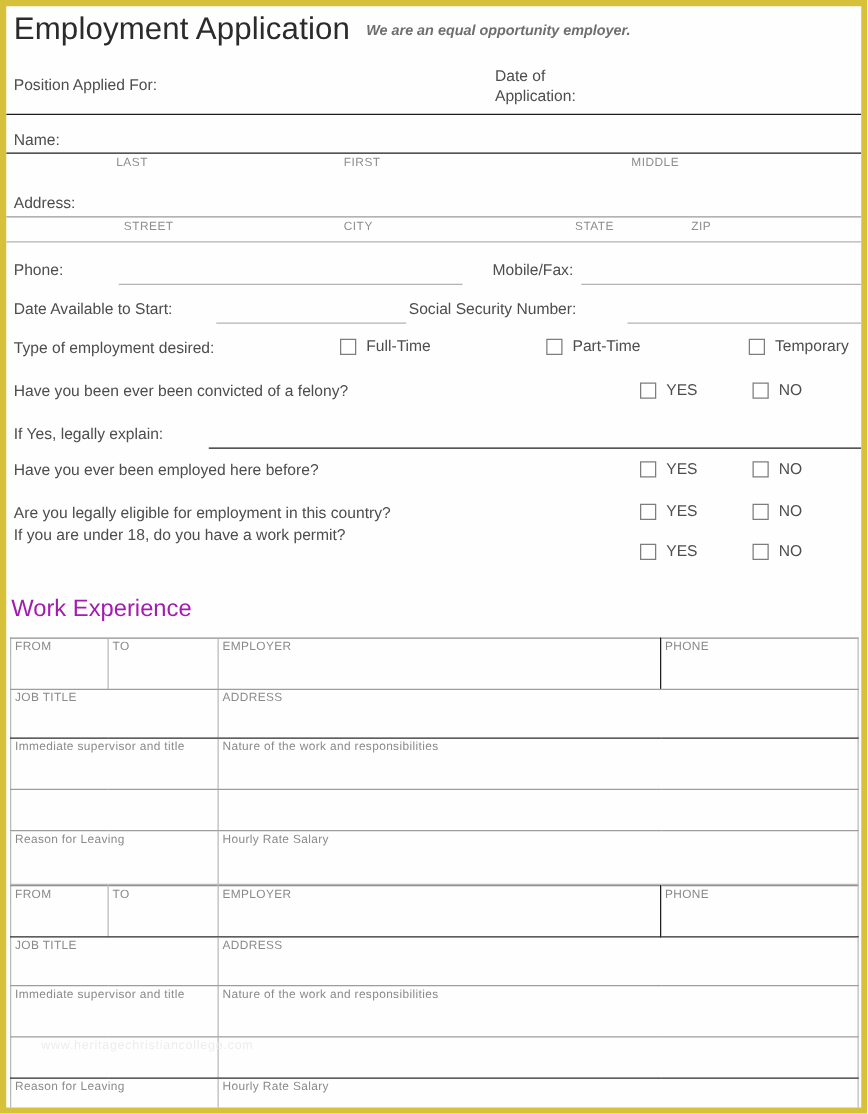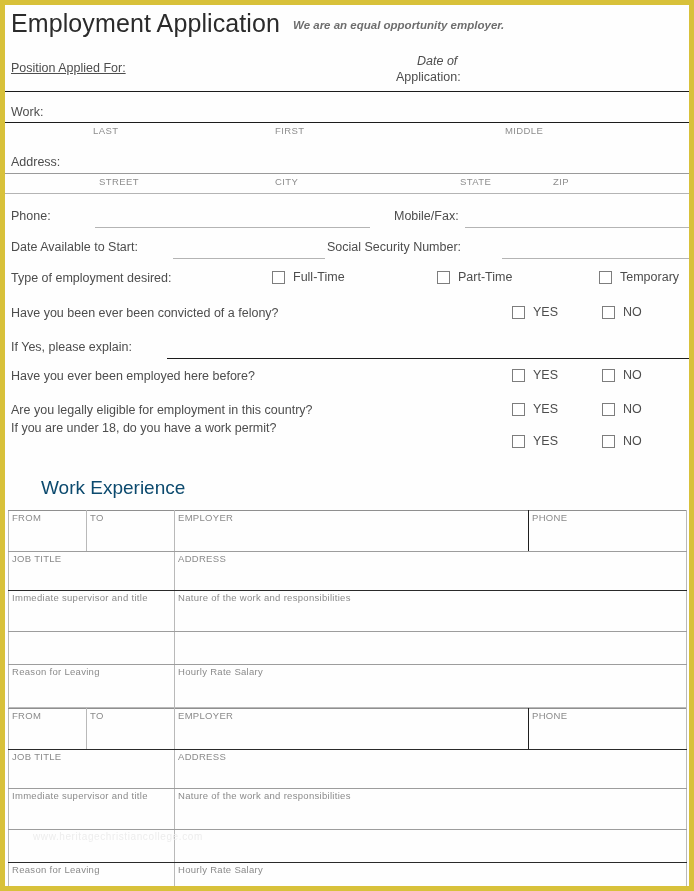--- a/index.html
+++ b/index.html
@@ -82,23 +82,22 @@
     height: 13px;
     border: 1px solid #7d7d7d;
     background: #ffffff;
     box-sizing: border-box;
   }
 
   
   .section-head {
     position: absolute;
     font-size: 19px;
-    color: #0c4a6e;
-    white-space: nowrap;
-    margin-left: 32px;
+    color: #a21caf;
+    white-space: nowrap;
   }
 
   
   .wtable {
     position: absolute;
     border-collapse: collapse;
     table-layout: fixed;
     width: 678px;
     background: transparent;
   }
@@ -136,26 +135,26 @@
 </style>
 </head>
 <body>
 
 <div id="page">
  <div class="inner">
 
   <div class="title">Employment Application</div>
   <div class="tagline">We are an equal opportunity employer.</div>
 
-  <div class="lbl" style="left:6px; top:56px;text-decoration:underline;">Position Applied For:</div>
-  <div class="lbl" style="left:412px; top:49px;font-style:italic;">Date of</div>
+  <div class="lbl" style="left:6px; top:56px;">Position Applied For:</div>
+  <div class="lbl" style="left:391px; top:49px;">Date of</div>
   <div class="lbl" style="left:391px; top:65px;">Application:</div>
   <div class="rule dark" style="left:0px; top:86px; width:684px;"></div>
 
-  <div class="lbl" style="left:6px; top:100px;">Work:</div>
+  <div class="lbl" style="left:6px; top:100px;">Name:</div>
   <div class="rule dark" style="left:0px; top:117px; width:684px;"></div>
   <div class="sub" style="left:88px; top:120px;">LAST</div>
   <div class="sub" style="left:270px; top:120px;">FIRST</div>
   <div class="sub" style="left:500px; top:120px;">MIDDLE</div>
 
   <div class="lbl" style="left:6px; top:150px;">Address:</div>
   <div class="rule mid" style="left:0px; top:168px; width:684px;"></div>
   <div class="sub" style="left:94px; top:171px;">STREET</div>
   <div class="sub" style="left:270px; top:171px;">CITY</div>
   <div class="sub" style="left:455px; top:171px;">STATE</div>
@@ -182,21 +181,21 @@
 
   <div class="cbox" style="left:594px; top:266px;"></div>
   <div class="lbl" style="left:615px; top:265px;">Temporary</div>
 
   <div class="lbl" style="left:6px; top:301px;">Have you been ever been convicted of a felony?</div>
   <div class="cbox" style="left:507px; top:301px;"></div>
   <div class="lbl" style="left:528px; top:300px;">YES</div>
   <div class="cbox" style="left:597px; top:301px;"></div>
   <div class="lbl" style="left:618px; top:300px;">NO</div>
 
-  <div class="lbl" style="left:6px; top:335px;">If Yes, please explain:</div>
+  <div class="lbl" style="left:6px; top:335px;">If Yes, legally explain:</div>
   <div class="rule dark" style="left:162px; top:353px; width:522px;"></div>
 
   <div class="lbl" style="left:6px; top:364px;">Have you ever been employed here before?</div>
   <div class="cbox" style="left:507px; top:364px;"></div>
   <div class="lbl" style="left:528px; top:363px;">YES</div>
   <div class="cbox" style="left:597px; top:364px;"></div>
   <div class="lbl" style="left:618px; top:363px;">NO</div>
 
   <div class="lbl" style="left:6px; top:398px;">Are you legally eligible for employment in this country?</div>
   <div class="cbox" style="left:507px; top:398px;"></div>

